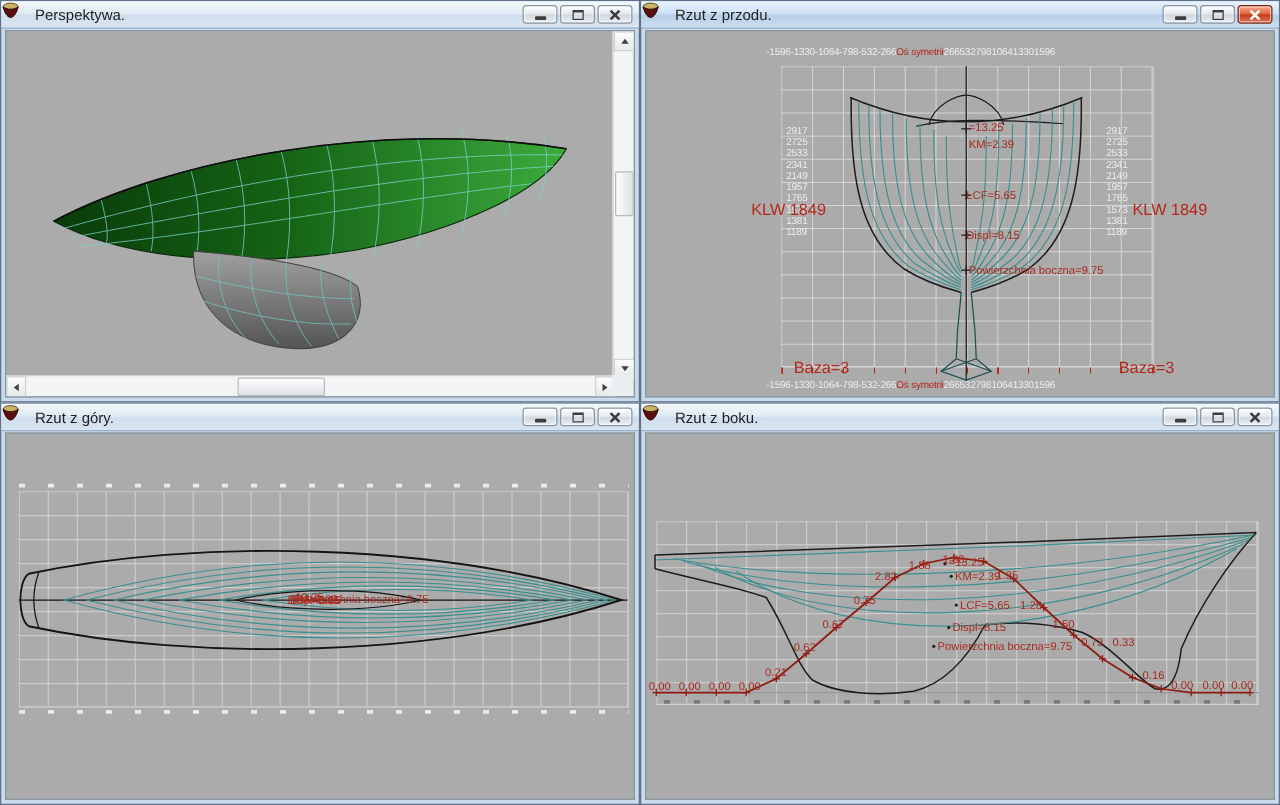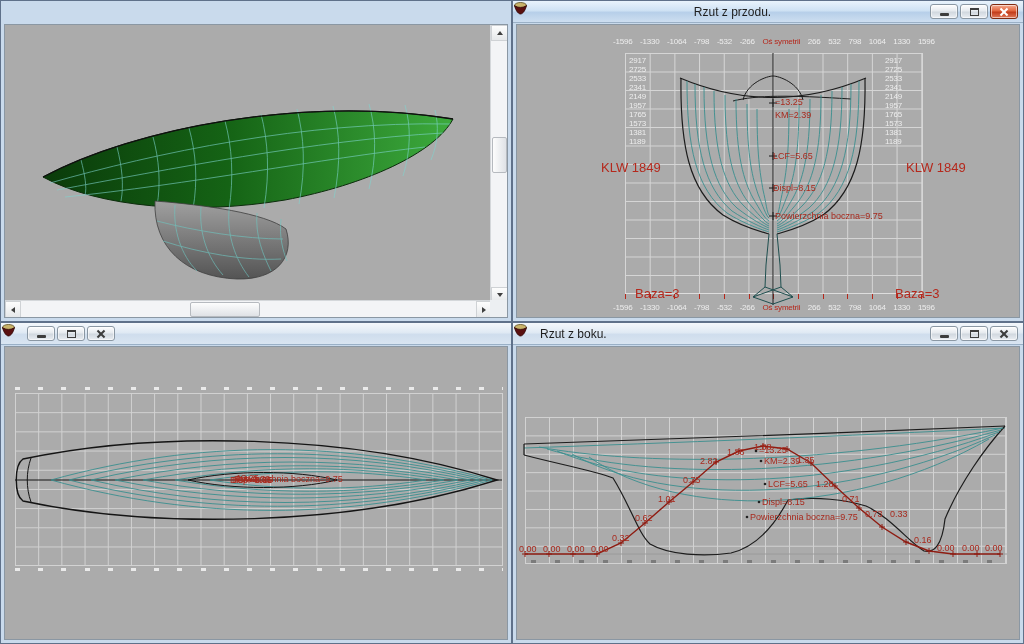--- a/index.html
+++ b/index.html
@@ -3,21 +3,21 @@
 <meta charset="utf-8">
 <style>
   html,body{margin:0;padding:0;background:#4a4f55;}
   *{box-sizing:border-box;}
   #desktop{position:relative;width:1024px;height:644px;overflow:hidden;background:#5a5f66;
            font-family:"Liberation Sans",sans-serif;}
   .window{position:absolute;width:512px;height:322px;border:1px solid #5f718a;background:#c9daec;}
   .titlebar{height:22px;display:flex;align-items:center;gap:5px;padding:0 4px 0 6px;
             background:linear-gradient(#f4f8fc,#e0eaf4 45%,#cfdded 55%,#d9e5f1);
             border-bottom:1px solid #9ab0c6;}
-  .window.active .titlebar{background:linear-gradient(#e9f3fc,#cfe2f4 45%,#b7cfe9 55%,#cddef0);text-align:center;}
+  .window.active .titlebar{background:linear-gradient(#e9f3fc,#cfe2f4 45%,#b7cfe9 55%,#cddef0);}
   .wtitle{flex:1;font-size:12px;color:#1e1e1e;padding-left:1px;white-space:nowrap;overflow:hidden;}
   .controls{display:flex;gap:2px;margin-right:1px;}
   .wbtn{width:28px;height:15px;border:1px solid #8a97a3;border-radius:3px;position:relative;
         background:linear-gradient(#fefefe,#e6eaef 45%,#d1d8df 55%,#eaeef3);
         display:flex;align-items:center;justify-content:center;box-shadow:inset 0 0 0 1px rgba(255,255,255,.55);}
   .wbtn.close-active{background:linear-gradient(#f4ab92,#e2663f 45%,#c23c1b 55%,#e0795a);border-color:#7f2a10;}
   .g-min{width:9px;height:3px;background:#3d3d3d;border-radius:1px;margin-top:6px;}
   .g-max{width:9px;height:8px;border:1px solid #3d3d3d;border-top-width:2px;background:transparent;}
   .g-close{position:relative;width:10px;height:10px;}
   .g-close::before,.g-close::after{content:"";position:absolute;left:4px;top:0;width:2px;height:10px;background:#3d3d3d;}
@@ -38,23 +38,23 @@
     background-size:23.2px 19.2px;border-right:1px solid #d9d9d9;border-bottom:1px solid #d9d9d9;}
   .grid-side{left:8px;top:70px;width:482px;height:147px;
     background-image:linear-gradient(to right,#d9d9d9 1px,transparent 1px),
                      linear-gradient(to bottom,#d9d9d9 1px,transparent 1px);
     background-size:24px 18.4px;border-right:1px solid #d9d9d9;border-bottom:1px solid #d9d9d9;}
   .tickrow{position:absolute;height:3px;}
   .tick-light{background:repeating-linear-gradient(90deg,#eaeaea 0 5px,transparent 5px 23.2px);}
   .tick-dark{background:repeating-linear-gradient(90deg,#6f6f6f 0 5px,transparent 5px 24px);opacity:.8;}
   .tick-red{background:repeating-linear-gradient(90deg,#b5281c 0 1px,transparent 1px 24.7px);height:5px;}
   
-  .axis-row{position:absolute;display:flex;justify-content:space-between;font-size:8px;
+  .axis-row{position:absolute;display:flex;font-size:8px;
             color:#ededed;letter-spacing:-0.2px;}
-  .axis-col{position:absolute;display:flex;flex-direction:column;justify-content:flex-start;
+  .axis-col{position:absolute;display:flex;flex-direction:column;justify-content:center;
             font-size:8px;color:#ededed;width:26px;letter-spacing:-0.2px;}
   .redtxt{position:absolute;font-size:13px;color:#b5281c;white-space:nowrap;}
   .stat-label{position:absolute;font-size:9px;color:#a82a1e;white-space:nowrap;}
   .curve-val{position:absolute;font-size:9px;color:#a82a1e;white-space:nowrap;}
   
   .vscroll{position:absolute;right:0;top:0;width:17px;height:278px;background:#f3f4f6;border-left:1px solid #d4d7da;}
   .hscroll{position:absolute;left:0;bottom:0;width:487px;height:17px;background:#f3f4f6;border-top:1px solid #d4d7da;}
   .scorner{position:absolute;right:0;bottom:0;width:17px;height:17px;background:#eceff2;}
   .sbtn{position:absolute;width:17px;height:16px;background:linear-gradient(#fdfdfd,#e6e8ea);
         border:1px solid #cfd2d5;display:flex;align-items:center;justify-content:center;}
@@ -68,20 +68,40 @@
   .arr-lf{width:0;height:0;border-top:3px solid transparent;border-bottom:3px solid transparent;border-right:4px solid #3f3f3f;}
   .arr-rt{width:0;height:0;border-top:3px solid transparent;border-bottom:3px solid transparent;border-left:4px solid #3f3f3f;}
   .appicon{width:15px;height:14px;display:inline-block;}
 </style>
 </head>
 <body>
 
 <div id="desktop">
 
   <div class="window" style="left:0;top:0;">
+    <div class="titlebar">
+      <span class="appicon">
+        <svg width="15" height="14" viewBox="0 0 15 14">
+          <ellipse cx="7.5" cy="4.5" rx="6" ry="3" fill="#c9b36a" stroke="#5a4a1a" stroke-width="0.8"></ellipse>
+          <path d="M1.5 4.5 C3 11 6 13 7.5 13 C9 13 12 11 13.5 4.5 C10 7 5 7 1.5 4.5 Z" fill="#5a1010" stroke="#2e0808" stroke-width="0.8"></path>
+        </svg>
+      </span>
+      <span class="wtitle">Perspektywa.</span>
+      <span class="controls">
+        <span class="wbtn">
+            <span class="g-min"></span>
+          </span>
+        <span class="wbtn">
+            <span class="g-max"></span>
+          </span>
+        <span class="wbtn">
+            <span class="g-close"></span>
+          </span>
+      </span>
+    </div>
     <div class="client">
       <svg width="487" height="278" viewBox="0 0 487 278" xmlns="http://www.w3.org/2000/svg" xmlns:xlink="http://www.w3.org/1999/xlink">
         <defs>
           <linearGradient id="gh" x1="0" y1="0" x2="1" y2="0">
             <stop offset="0" stop-color="#0a3b0a"></stop>
               <stop offset="0.45" stop-color="#156315"></stop>
               <stop offset="1" stop-color="#3dab3d"></stop>
           </linearGradient>
           <linearGradient id="gb" x1="0" y1="0" x2="0" y2="1">
             <stop offset="0" stop-color="#a0a0a0"></stop>
@@ -259,20 +279,21 @@
   </div>
 
   <div class="window" style="left:0;top:322px;">
     <div class="titlebar">
       <span class="appicon">
         <svg width="15" height="14" viewBox="0 0 15 14">
           <ellipse cx="7.5" cy="4.5" rx="6" ry="3" fill="#c9b36a" stroke="#5a4a1a" stroke-width="0.8"></ellipse>
           <path d="M1.5 4.5 C3 11 6 13 7.5 13 C9 13 12 11 13.5 4.5 C10 7 5 7 1.5 4.5 Z" fill="#5a1010" stroke="#2e0808" stroke-width="0.8"></path>
         </svg>
       </span>
+      <span class="wtitle">Rzut z góry.</span>
       <span class="controls">
         <span class="wbtn">
             <span class="g-min"></span>
           </span>
         <span class="wbtn">
             <span class="g-max"></span>
           </span>
         <span class="wbtn">
             <span class="g-close"></span>
           </span>
@@ -354,30 +375,30 @@
             <circle cx="242" cy="155" r="1.3"></circle>
           <circle cx="230" cy="170" r="1.3"></circle>
         </g>
       </svg>
       <div>
 
       <span class="curve-val" style="left: 2px; top: 197px;">0.00</span>
           <span class="curve-val" style="left: 26px; top: 197px;">0.00</span>
           <span class="curve-val" style="left: 50px; top: 197px;">0.00</span>
           <span class="curve-val" style="left: 74px; top: 197px;">0.00</span>
-          <span class="curve-val" style="left: 95px; top: 186px;">0.32</span>
+          <span class="curve-val" style="left: 95px; top: 186px;">0.21</span>
           <span class="curve-val" style="left: 118px; top: 166px;">0.62</span>
-          <span class="curve-val" style="left: 141px; top: 147px;">1.01</span>
+          <span class="curve-val" style="left: 141px; top: 147px;">0.67</span>
           <span class="curve-val" style="left: 166px; top: 128px;">0.75</span>
           <span class="curve-val" style="left: 183px; top: 109px;">2.82</span>
           <span class="curve-val" style="left: 210px; top: 100px;">1.88</span>
           <span class="curve-val" style="left: 237px; top: 95px;">1.88</span>
           <span class="curve-val" style="left: 280px; top: 108px;">1.35</span>
           <span class="curve-val" style="left: 299px; top: 132px;">1.28</span>
-          <span class="curve-val" style="left: 325px; top: 147px;">0.71</span>
+          <span class="curve-val" style="left: 325px; top: 147px;">1.50</span>
           <span class="curve-val" style="left: 348px; top: 162px;">0.73</span>
           <span class="curve-val" style="left: 373px; top: 162px;">0.33</span>
           <span class="curve-val" style="left: 397px; top: 188px;">0.16</span>
           <span class="curve-val" style="left: 420px; top: 196px;">0.00</span>
           <span class="curve-val" style="left: 445px; top: 196px;">0.00</span>
           <span class="curve-val" style="left: 468px; top: 196px;">0.00</span>
         </div>
       <div>
 
       <span class="stat-label" style="left: 242px; top: 98px;">=13.25</span>

